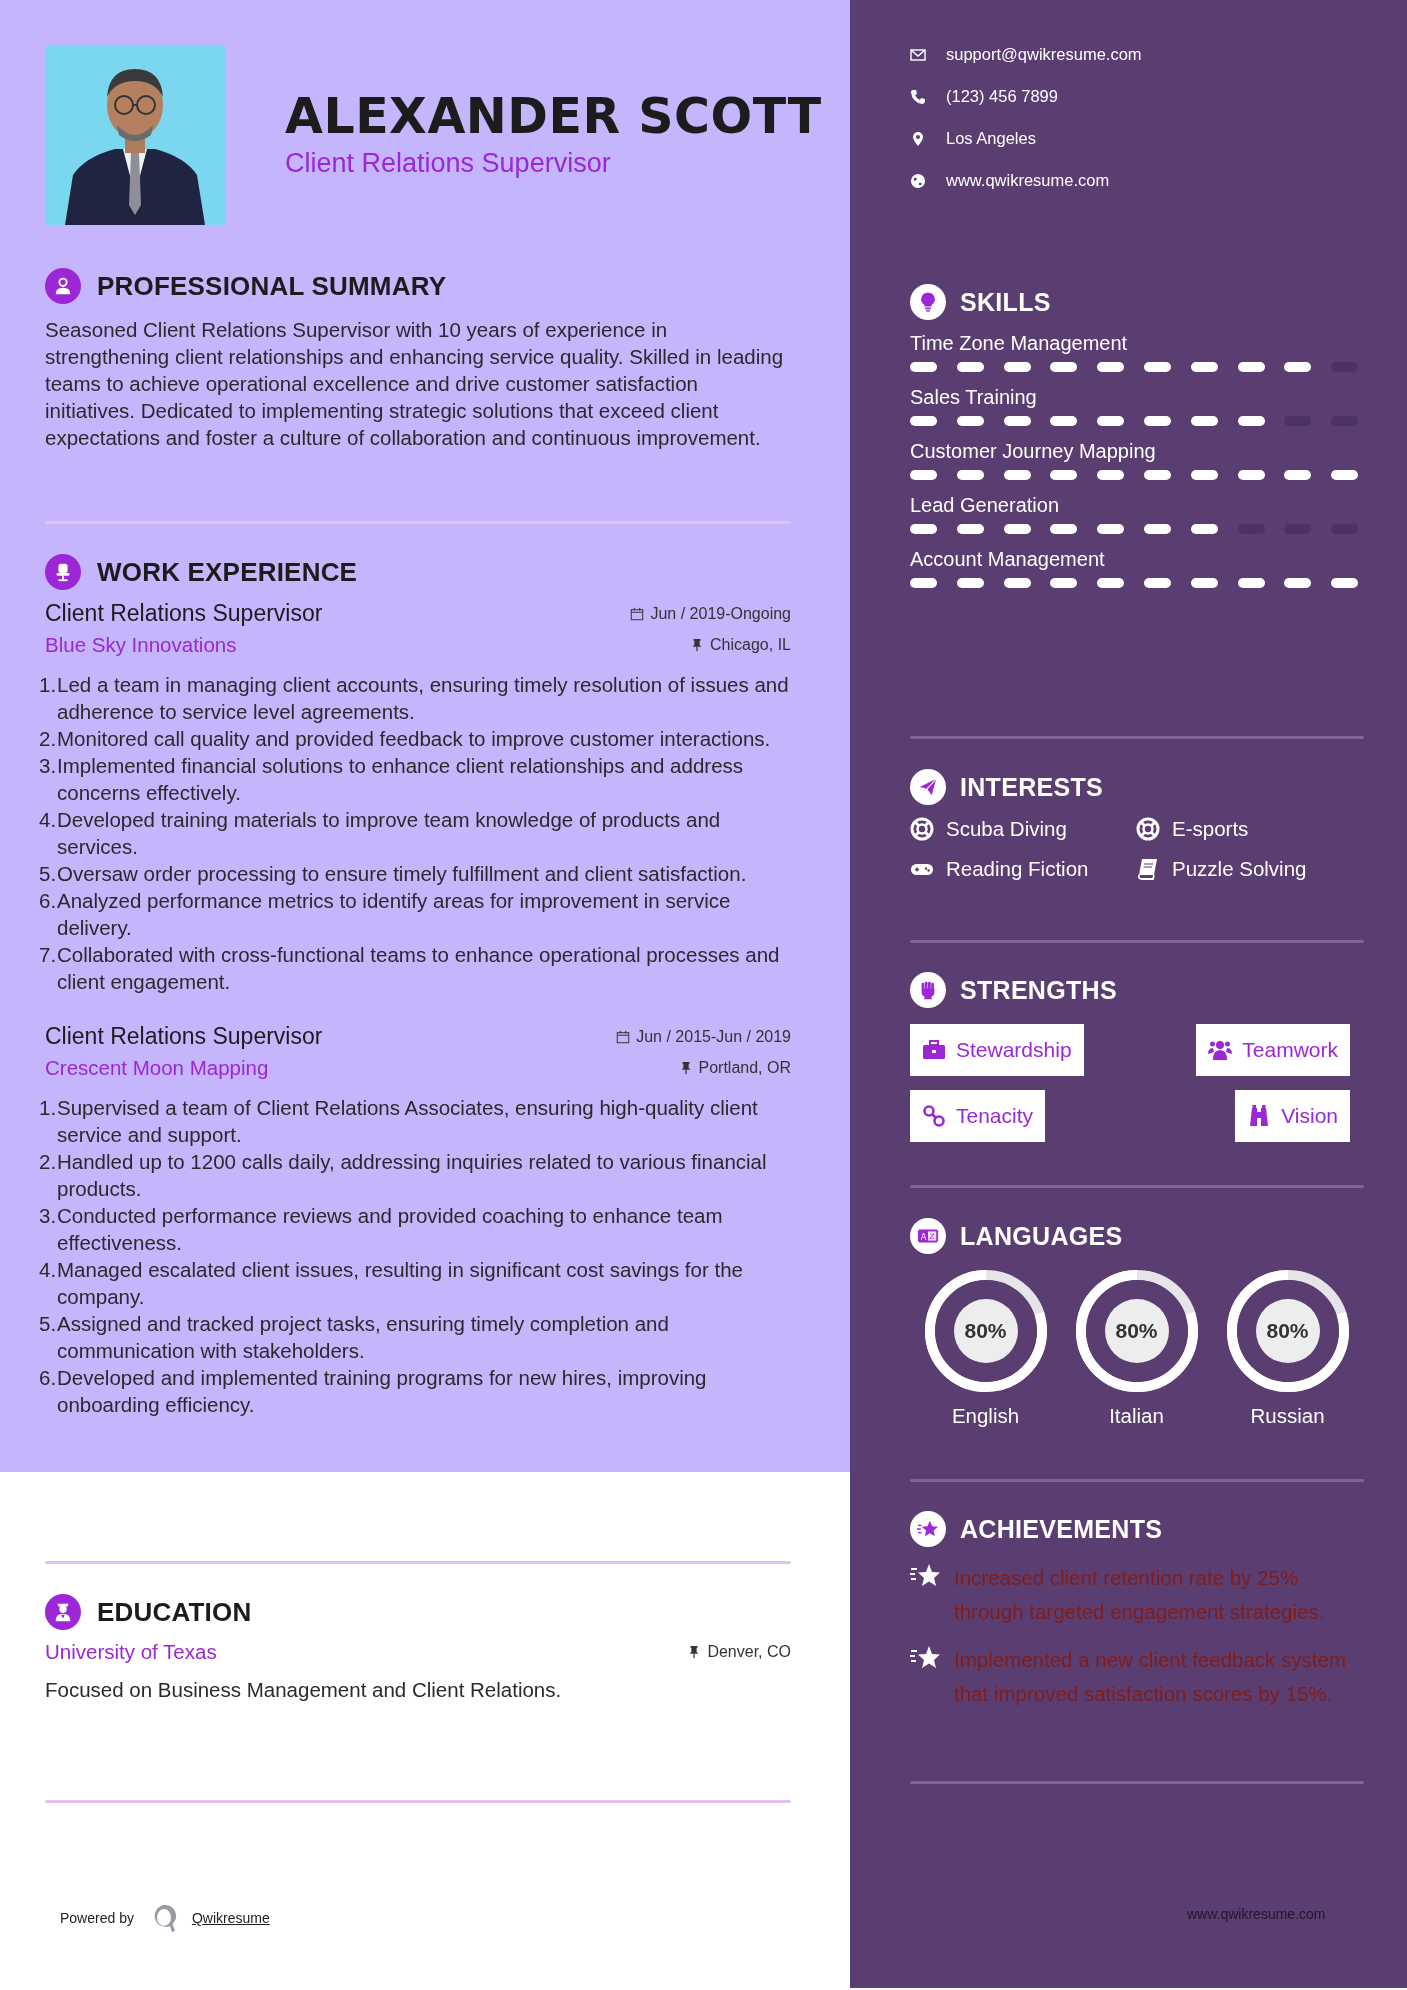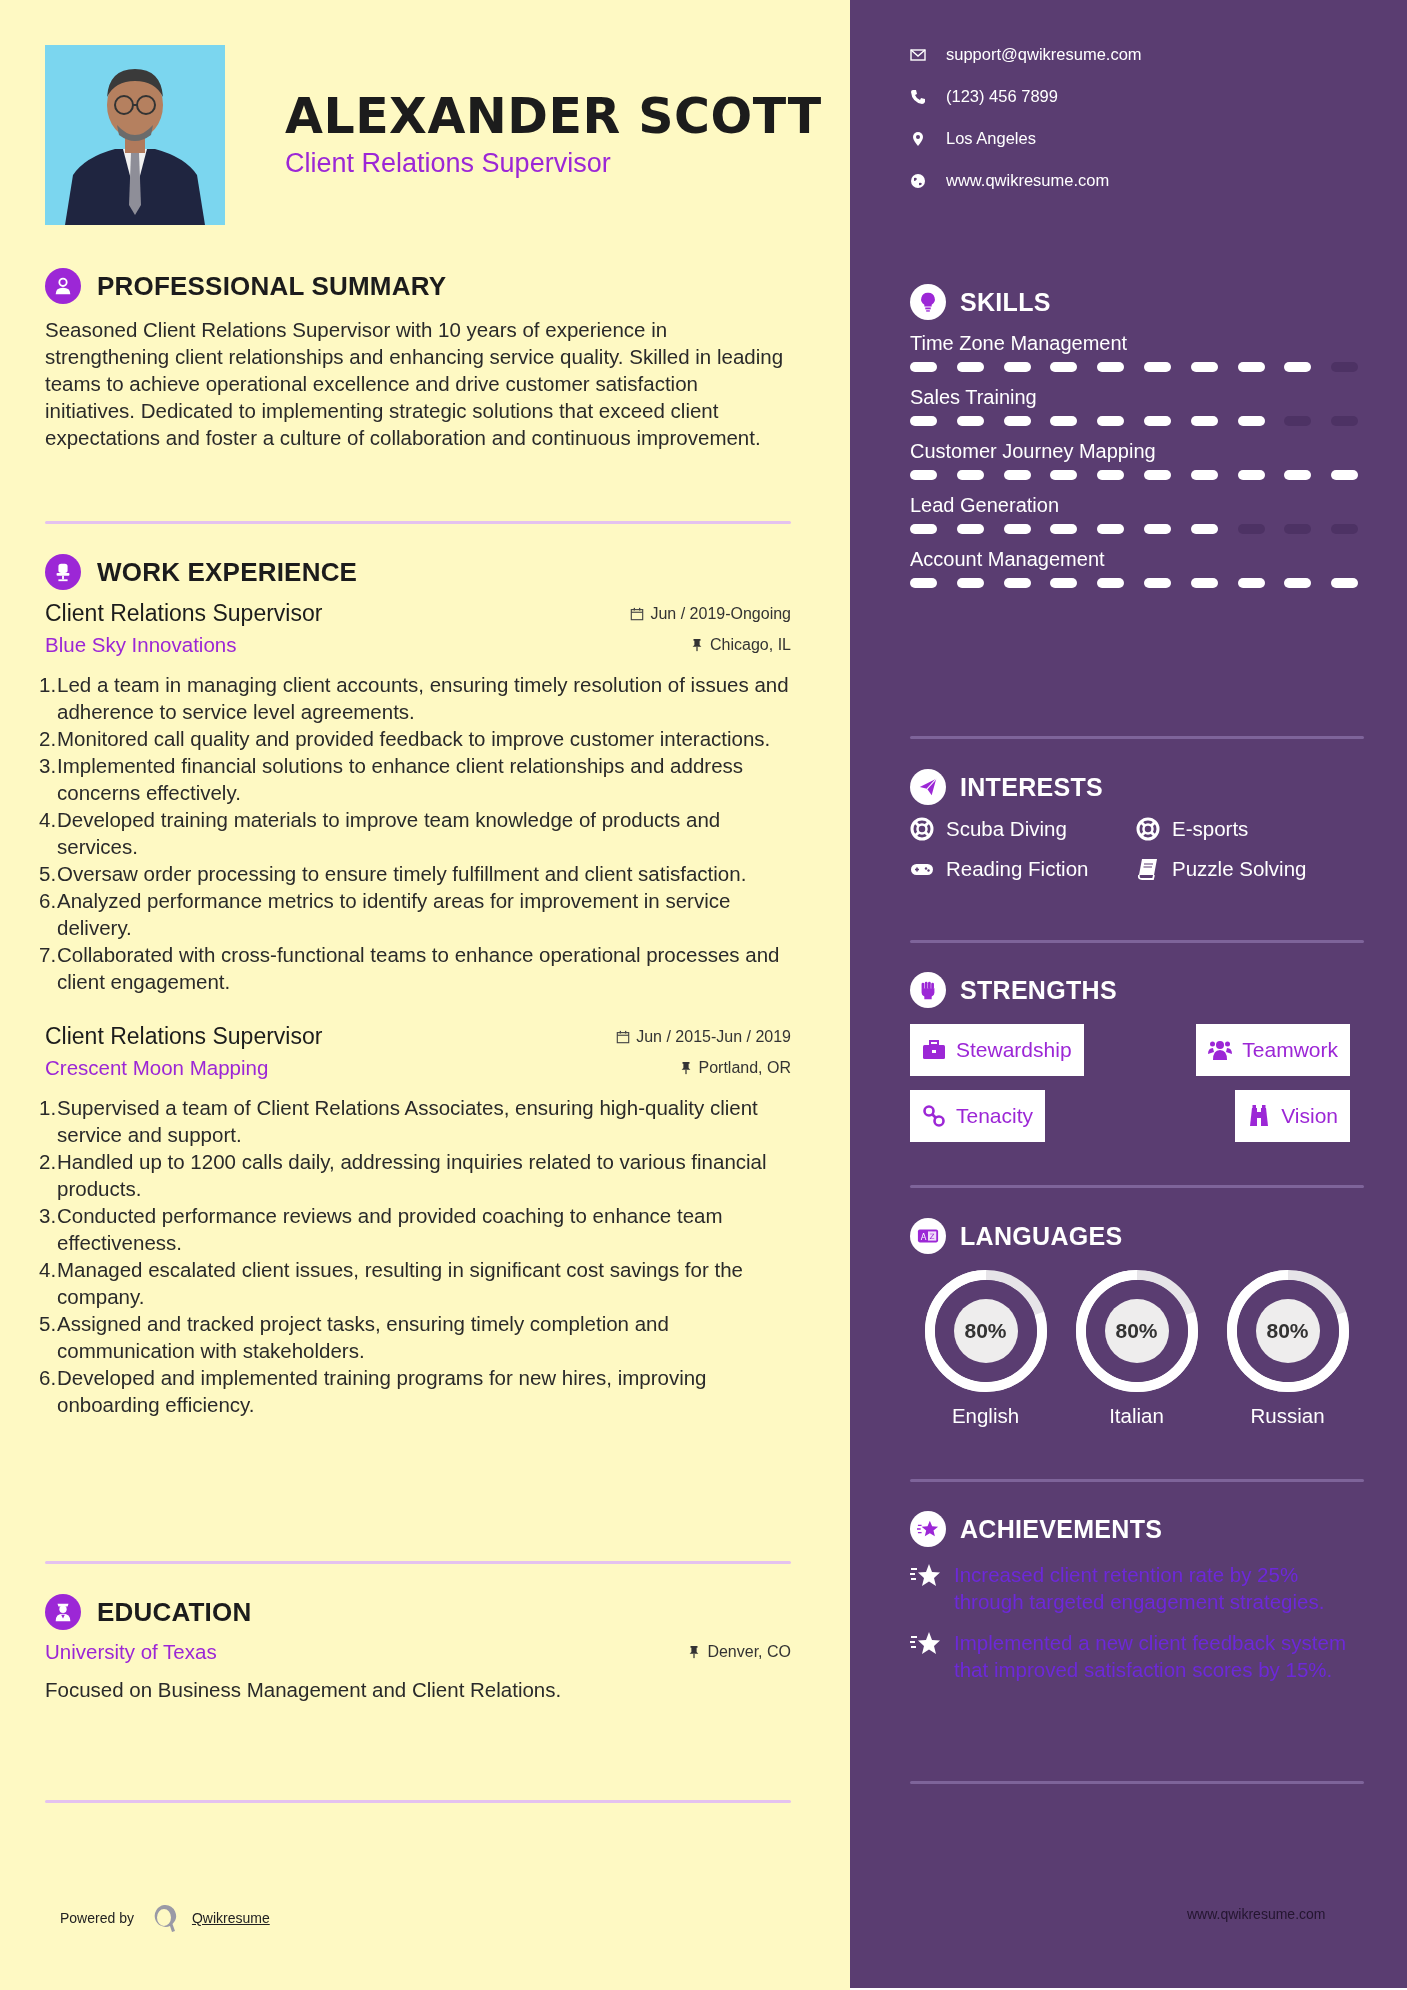--- a/index.html
+++ b/index.html
@@ -1,19 +1,19 @@
 <!DOCTYPE html>
 <html><head>
 <meta charset="utf-8">
 <style>
   * { box-sizing: border-box; margin: 0; padding: 0; }
   html, body { width: 1407px; height: 1990px; background: #ffffff; overflow: hidden; }
   body { font-family: "Liberation Sans", "DejaVu Sans", sans-serif; color: #222; position: relative; }
 
-  .main { position: absolute; left: 0; top: 0; width: 850px; height: 1990px; background: #fef9c3; }
+  .main { position: absolute; left: 0; top: 0; width: 850px; height: 1472px; background: #c4b5fd; }
   .sidebar { position: absolute; left: 850px; top: 0; width: 557px; height: 1988px; background: #5a3d71; color: #fff; }
 
   
   .photo { position: absolute; left: 45px; top: 45px; width: 180px; height: 180px; background: #7bd6ef; overflow: hidden; }
   .photo svg { width: 100%; height: 100%; display: block; }
   .name { position: absolute; left: 285px; top: 88px; font-family: "DejaVu Sans", sans-serif; font-weight: bold; font-size: 49px; letter-spacing: 0.5px; color: #1c1c1c; }
   .title { position: absolute; left: 285px; top: 148px; font-size: 27px; color: #9c27d6; }
 
   
   .section { position: absolute; left: 45px; width: 746px; }
@@ -62,21 +62,21 @@
   .langs { display: flex; margin-top: 16px; }
   .lang { width: 151px; display: flex; flex-direction: column; align-items: center; }
   .ring { width: 122px; height: 122px; position: relative; }
   .ring svg { width: 122px; height: 122px; }
   .ring .pct { position: absolute; left: 0; top: 0; width: 122px; height: 122px; display: flex; align-items: center; justify-content: center; font-size: 21px; font-weight: bold; color: #333; }
   .lang-name { font-size: 20.5px; color: #fff; margin-top: 12px; }
 
   .achs { margin-top: 14px; }
   .ach { display: flex; margin-bottom: 14px; }
   .ach svg { width: 32px; height: 30px; margin-right: 12px; flex-shrink: 0; }
-  .ach-text { font-size: 20.5px; line-height: 27px; color: #6d28d9; }
+  .ach-text { font-size: 20.5px; line-height: 34px; color: #7f1d1d; }
 
   .footer-left { position: absolute; left: 60px; top: 1902px; display: flex; align-items: center; font-size: 14px; color: #222; }
   .footer-left svg { width: 28px; height: 32px; margin: 0 14px 0 16px; }
   .footer-left .brand { text-decoration: underline; }
   .footer-right { position: absolute; left: 1187px; top: 1906px; font-size: 14px; color: #241530; }
 </style>
 </head>
 <body>
 
 <div class="main">

